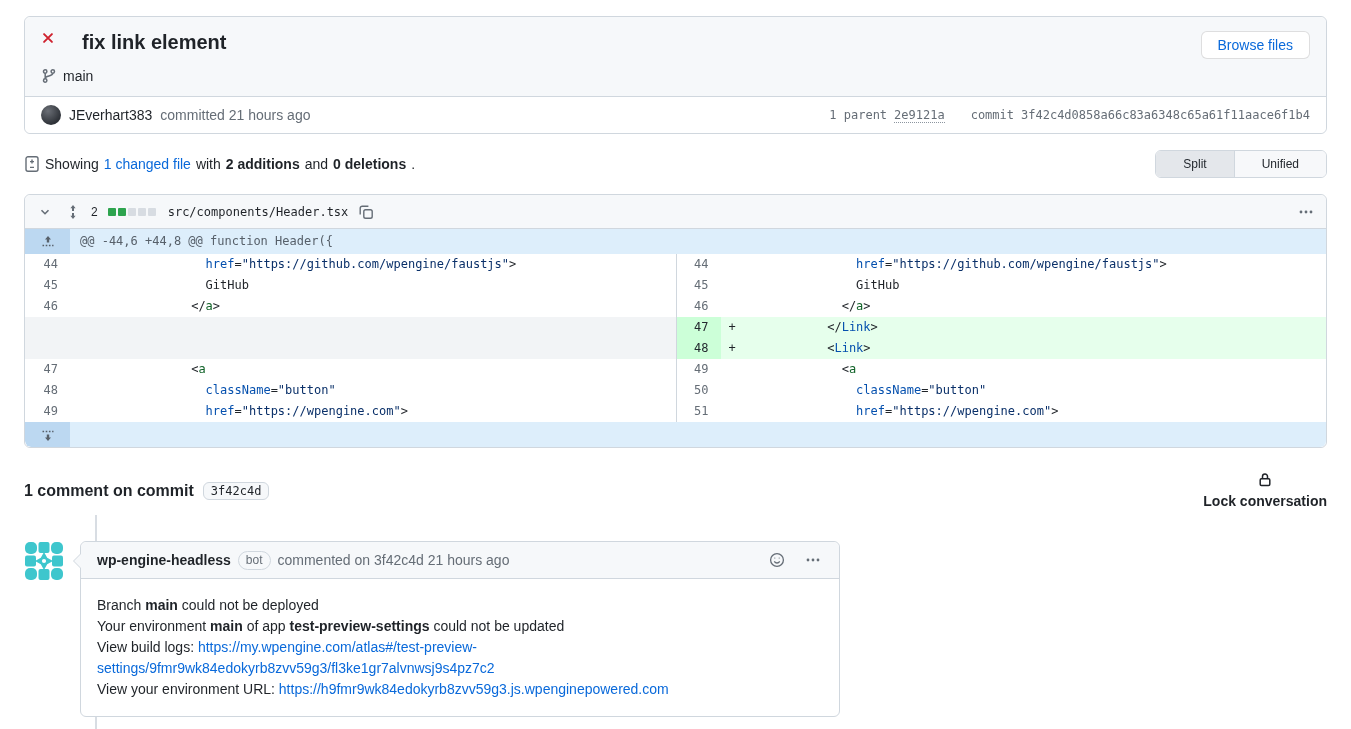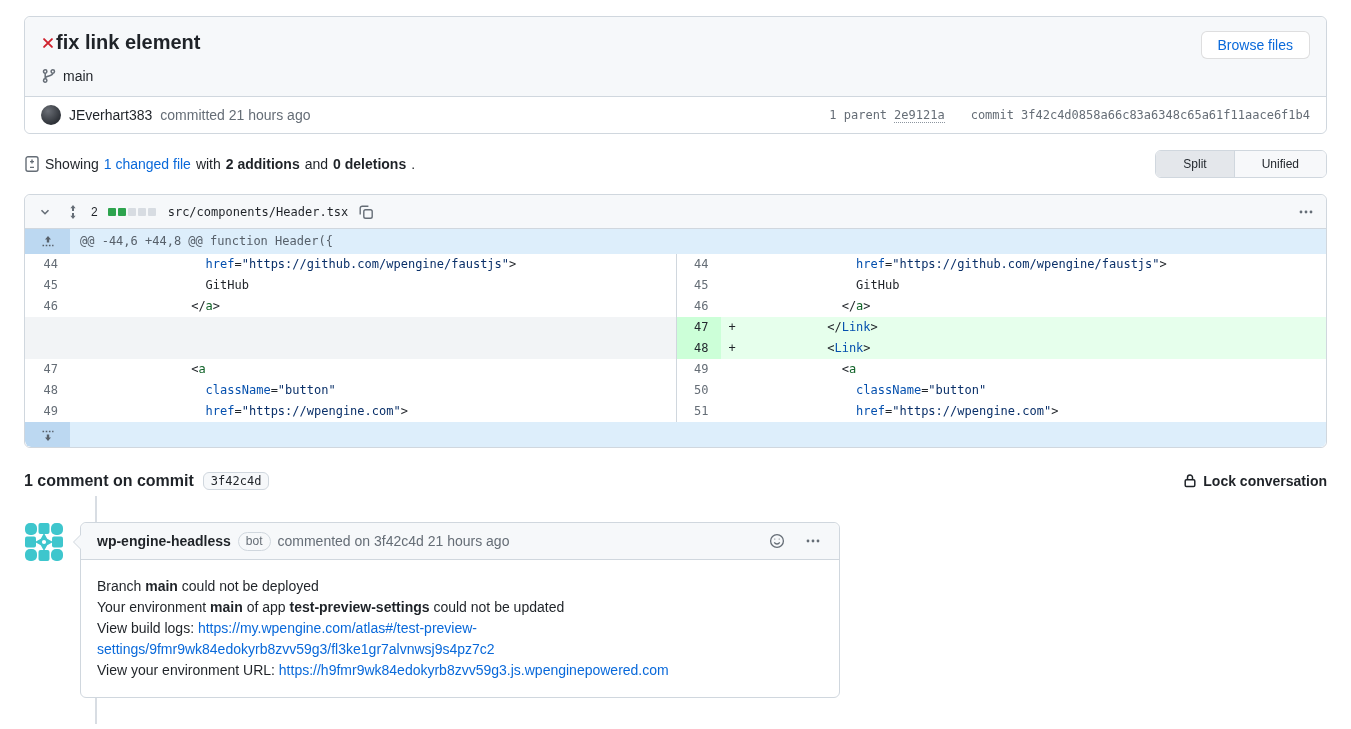--- a/index.html
+++ b/index.html
@@ -4,21 +4,21 @@
 <style>
   * { margin:0; padding:0; box-sizing:border-box; }
   html,body { width:1351px; height:729px; background:#fff; overflow:hidden; }
   body { font-family:"Liberation Sans","DejaVu Sans",sans-serif; color:#1f2328; }
   .page { padding:16px 24px 0; }
 
   
   .commit-box { border:1px solid #d0d7de; border-radius:6px; }
   .commit-box-top { background:#f6f8fa; border-radius:6px 6px 0 0; padding:14px 16px 12px; }
   .title-row { display:flex; justify-content:space-between; align-items:flex-start; }
-  .commit-title { font-size:20px; font-weight:700; display:flex; align-items:center; gap:1px; }
+  .commit-title { font-size:20px; font-weight:700; display:flex; gap:27px; }
   .btn-browse { font-size:14px; font-weight:500; color:#0969da; background:#fff;
     border:1px solid rgba(31,35,40,0.15); border-radius:6px; padding:5px 16px; cursor:pointer;
     font-family:inherit; }
   .branch-row { margin-top:9px; display:flex; align-items:center; gap:6px; font-size:14px; color:#1f2328; }
   .commit-box-bottom { background:#fff; border-top:1px solid #d0d7de; border-radius:0 0 6px 6px;
     padding:8px 16px; display:flex; justify-content:space-between; align-items:center; }
   .committer { display:flex; align-items:center; gap:8px; font-size:14px; color:#656d76; }
   .committer .author { font-weight:400; color:#1f2328; }
   .avatar-sm { width:20px; height:20px; border-radius:50%;
     background:radial-gradient(circle at 35% 30%, #6b6f76 0%, #2e3238 70%); display:inline-block; }
@@ -76,21 +76,21 @@
     justify-content:center; cursor:pointer; border-radius:0 0 0 6px; }
   .foot-rest { grid-column:2/5; background:#ddeefb; }
 
   
   .comments-head { margin-top:24px; display:flex; justify-content:space-between; align-items:center; }
   .comments-title { font-size:16px; font-weight:700; display:flex; align-items:flex-end; gap:9px; }
   .sha-chip { font-family:"DejaVu Sans Mono","Liberation Mono",monospace; font-size:12px;
     font-weight:400; border:1px solid #d0d7de; border-radius:6px; padding:1px 7px;
     background:#f6f8fa; color:#1f2328; }
   .lock { display:flex; align-items:center; gap:5px; font-size:14px; font-weight:600;
-    color:#1f2328; cursor:pointer; }
+    color:#1f2328; cursor:pointer;flex-direction:column; }
 
   .timeline-wrap { position:relative; margin-top:6px; padding:26px 0; }
   .timeline-line { position:absolute; left:71px; top:0; bottom:0; width:2px; background:#d8dde3; }
   .comment-row { position:relative; display:flex; }
   .bot-avatar { width:40px; height:40px; flex:none; cursor:pointer; }
   .comment-box { margin-left:16px; width:760px; border:1px solid #d0d7de; border-radius:6px;
     background:#fff; position:relative; }
   .comment-box::before { content:""; position:absolute; top:11px; left:-16px;
     border:8px solid transparent; border-right-color:#d0d7de; }
   .comment-box::after { content:""; position:absolute; top:11px; left:-15px;

